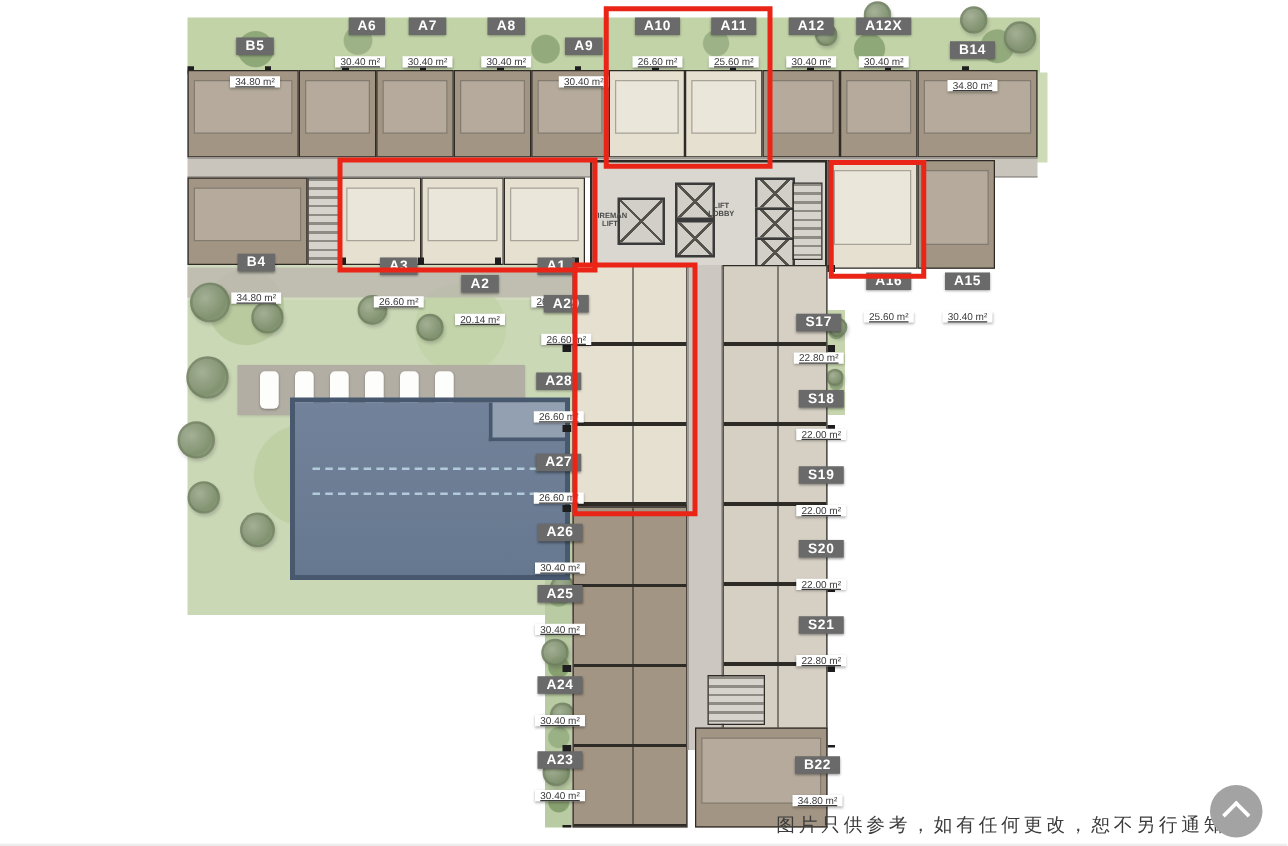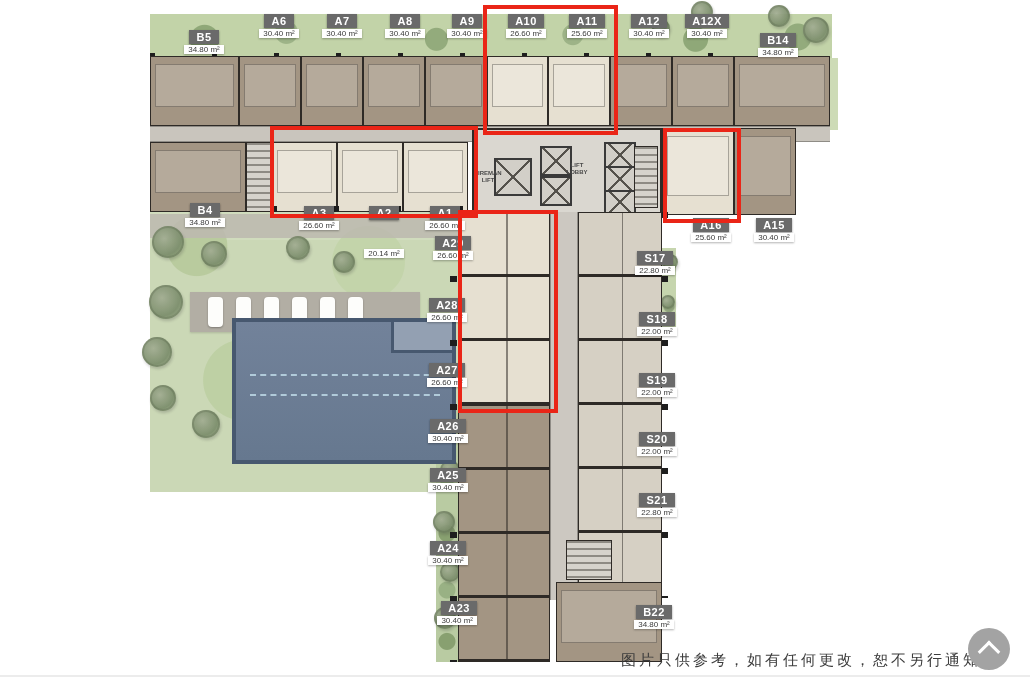--- a/index.html
+++ b/index.html
@@ -62,21 +62,21 @@
   .core-text{position:absolute;font-size:6px;line-height:7px;color:#4a4a4a;font-weight:bold;white-space:pre-line;text-align:center;}
   .col-div{background-image:repeating-linear-gradient(180deg, transparent 0 61px, #2e2a26 61px 64px),
            linear-gradient(90deg, transparent 0 52%, rgba(40,36,32,.5) 52% 54%, transparent 54%);}
   .ticks-h{position:absolute;background:repeating-linear-gradient(90deg,#1e1e1e 0 5px, transparent 5px 62px);}
   .ticks-v{position:absolute;background:repeating-linear-gradient(180deg,#1e1e1e 0 6px, transparent 6px 64px);}
 
   
   .unit-label{position:absolute;display:flex;flex-direction:column;align-items:center;width:58px;z-index:40;}
   .u-name{background:#6a6a6a;color:#fff;font-size:11px;font-weight:bold;padding:1px 7px;letter-spacing:.5px;
           box-shadow:0 1px 2px rgba(0,0,0,.4);white-space:nowrap;}
-  .u-area{background:#ffffff;color:#3a3a3a;font-size:8px;padding:0 4px;margin-top:1px;box-shadow:0 1px 2px rgba(0,0,0,.3);white-space:nowrap;}
+  .u-area{background:#ffffff;color:#3a3a3a;font-size:8px;padding:0 4px;margin-top:17px;box-shadow:0 1px 2px rgba(0,0,0,.3);white-space:nowrap;text-decoration:underline;}
 
   
   .hl{position:absolute;border:4px solid #EA2517;z-index:50;}
 
   
   .disclaimer{position:absolute;left:621px;top:651px;font-size:15px;letter-spacing:3px;color:#3c3c3c;z-index:60;}
   .back-top{position:absolute;left:968px;top:628px;width:42px;height:42px;border-radius:50%;background:#a3a3a3;border:none;
             cursor:pointer;display:flex;align-items:center;justify-content:center;z-index:70;}
   .chev{display:block;width:13px;height:13px;border-top:3px solid #fff;border-left:3px solid #fff;transform:rotate(45deg) translate(2px,2px);}
 </style>
@@ -181,33 +181,33 @@
     <div class="ticks-v" style="left:662px;top:212px;width:6px;height:386px;"></div>
     <div class="abs stairbox" style="left:566px;top:540px;width:46px;height:40px;"></div>
     <div class="cell brown inner" style="left:556px;top:582px;width:106px;height:80px;"></div>
   </div>
 
   <div id="labels-layer">
       <div class="unit-label" style="left: 175px; top: 30px;">
         <div class="u-name">B5</div>
         <div class="u-area">34.80 m²</div>
       </div>
-      <div class="unit-label" style="left: 250px; top: 14px;">
+      <div class="unit-label" style="left: 250px; top: 14px; align-items: flex-end;">
         <div class="u-name">A6</div>
         <div class="u-area">30.40 m²</div>
       </div>
       <div class="unit-label" style="left: 313px; top: 14px;">
         <div class="u-name">A7</div>
         <div class="u-area">30.40 m²</div>
       </div>
       <div class="unit-label" style="left: 376px; top: 14px;">
         <div class="u-name">A8</div>
         <div class="u-area">30.40 m²</div>
       </div>
-      <div class="unit-label" style="left: 438px; top: 14px;">
+      <div class="unit-label" style="left: 438px; top: 30px;">
         <div class="u-name">A9</div>
         <div class="u-area">30.40 m²</div>
       </div>
       <div class="unit-label" style="left: 497px; top: 14px;">
         <div class="u-name">A10</div>
         <div class="u-area">26.60 m²</div>
       </div>
       <div class="unit-label" style="left: 558px; top: 14px;">
         <div class="u-name">A11</div>
         <div class="u-area">25.60 m²</div>
@@ -225,21 +225,21 @@
         <div class="u-area">34.80 m²</div>
       </div>
       <div class="unit-label" style="left: 176px; top: 203px;">
         <div class="u-name">B4</div>
         <div class="u-area">34.80 m²</div>
       </div>
       <div class="unit-label" style="left: 290px; top: 206px;">
         <div class="u-name">A3</div>
         <div class="u-area">26.60 m²</div>
       </div>
-      <div class="unit-label" style="left: 355px; top: 206px; gap: 28px;">
+      <div class="unit-label" style="left: 355px; top: 220px;">
         <div class="u-name">A2</div>
         <div class="u-area">20.14 m²</div>
       </div>
       <div class="unit-label" style="left: 416px; top: 206px;">
         <div class="u-name">A1</div>
         <div class="u-area">26.60 m²</div>
       </div>
       <div class="unit-label" style="left: 424px; top: 236px;">
         <div class="u-name">A29</div>
         <div class="u-area">26.60 m²</div>
@@ -257,21 +257,21 @@
         <div class="u-area">30.40 m²</div>
       </div>
       <div class="unit-label" style="left: 419px; top: 468px;">
         <div class="u-name">A25</div>
         <div class="u-area">30.40 m²</div>
       </div>
       <div class="unit-label" style="left: 419px; top: 541px;">
         <div class="u-name">A24</div>
         <div class="u-area">30.40 m²</div>
       </div>
-      <div class="unit-label" style="left: 419px; top: 601px; align-items: flex-end;">
+      <div class="unit-label" style="left: 419px; top: 601px;">
         <div class="u-name">A23</div>
         <div class="u-area">30.40 m²</div>
       </div>
       <div class="unit-label" style="left: 682px; top: 218px;">
         <div class="u-name">A16</div>
         <div class="u-area">25.60 m²</div>
       </div>
       <div class="unit-label" style="left: 745px; top: 218px;">
         <div class="u-name">A15</div>
         <div class="u-area">30.40 m²</div>

